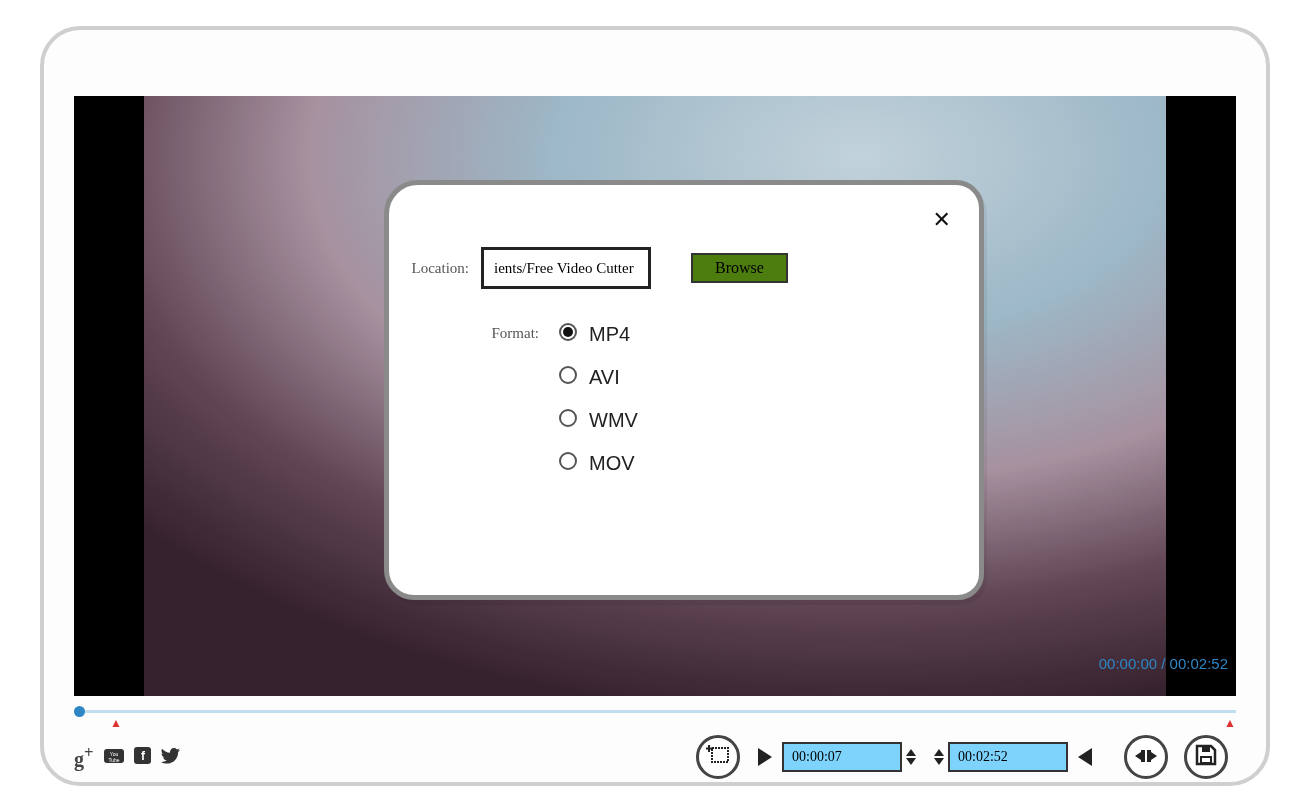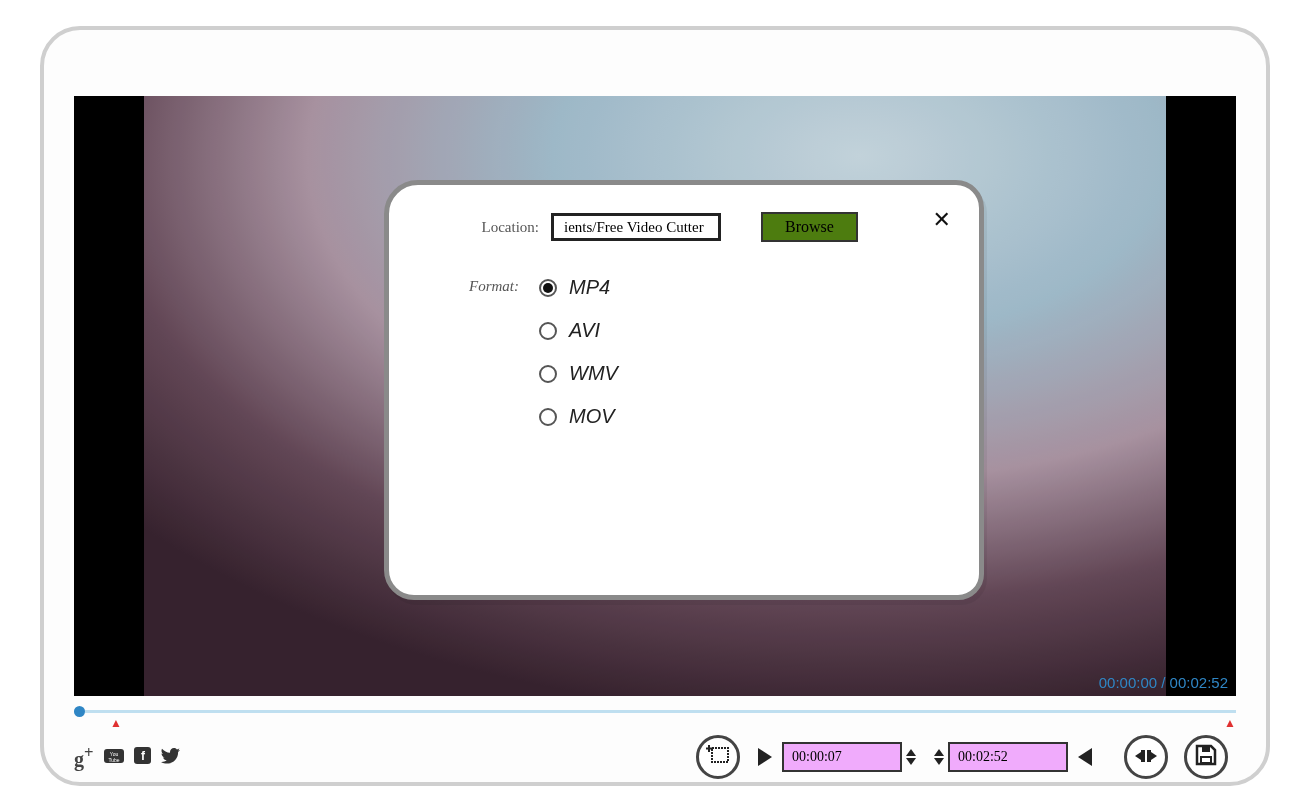--- a/index.html
+++ b/index.html
@@ -21,60 +21,60 @@
   }
   .viewport .pillar { position:absolute; top:0; bottom:0; width:70px; background:#000; }
   .viewport .pillar.left { left:0; }
   .viewport .pillar.right { right:0; }
   .viewport .photo { position:absolute; top:0; left:70px; right:70px; bottom:0;
     background:
       radial-gradient(120% 120% at 70% 10%, #cfe2ec 0%, #a6c6d8 25%, #b59bac 45%, #6b4a5c 62%, #3c2432 78%),
       linear-gradient(135deg, #8e6b89 0%, #c5a9c1 40%, #e1cfd9 70%, #b4cfdf 100%);
     filter: saturate(0.9) brightness(0.93);
   }
-  .timecode { position:absolute; right:8px; bottom:5px; font-family: Arial, sans-serif; font-size:15px; }
+  .timecode { position:absolute; right:8px; bottom:24px; font-family: Arial, sans-serif; font-size:15px; }
   .timecode .cur { color:#2f86c5; }
   .timecode .sep { color:#2f86c5; }
   .timecode .tot { color:#2f86c5; }
 
   .seek { position:absolute; left:30px; right:30px; top:668px; height:26px; }
   .seek .track { position:absolute; top:12px; left:0; right:0; height:3px; background:#bfdff0; }
   .seek .thumb { position:absolute; top:8px; left:0; width:11px; height:11px; border-radius:50%; background:#2f86c5; }
   .seek .mark { position:absolute; top:18px; font-size:12px; color:#e03131; }
   .seek .mark.left { left:36px; }
   .seek .mark.right { right:0; }
 
   .toolbar { position:absolute; left:30px; right:30px; top:704px; height:46px; display:flex; align-items:center; }
   .social { display:flex; gap:10px; align-items:center; color:#444; }
   .social span { font-size:20px; }
   .sp { flex:1; }
   .circlebtn { width:44px; height:44px; border:3px solid #444; border-radius:50%; display:flex; align-items:center; justify-content:center; margin:0 8px; cursor:pointer; background:#fff; }
   .playbtn { width:0; height:0; border-left:14px solid #222; border-top:9px solid transparent; border-bottom:9px solid transparent; margin:0 10px; cursor:pointer; }
   .playbtn.rev { transform: scaleX(-1); }
-  .timefield { width:120px; height:30px; border:2px solid #333; background:#f0abfc; font-family:"Comic Sans MS",cursive; font-size:14px; padding:2px 8px; display:flex; align-items:center; }
+  .timefield { width:120px; height:30px; border:2px solid #333; background:#7dd3fc; font-family:"Comic Sans MS",cursive; font-size:14px; padding:2px 8px; display:flex; align-items:center; }
   .steppers { display:flex; flex-direction:column; gap:2px; margin-left:4px; margin-right:18px; }
   .stepper-up, .stepper-down { width:0; height:0; border-left:5px solid transparent; border-right:5px solid transparent; cursor:pointer; }
   .stepper-up { border-bottom:7px solid #222; }
   .stepper-down { border-top:7px solid #222; }
 
   
   .dialog {
     position:absolute; top:150px; left:340px; width:600px; height:420px;
     background:#fff; border:5px solid #8a8a8a; border-radius:34px 28px 26px 30px;
     box-shadow: 3px 5px 0 rgba(0,0,0,0.06);
   }
   .dialog .close { position:absolute; top:22px; right:28px; font-size:22px; font-family:Arial,sans-serif; cursor:pointer; color:#111; }
-  .dlg-row { display:flex; align-items:center; margin-top:27px; padding-left:70px; }
+  .dlg-row { display:flex; align-items:center; margin-top:62px; }
   .dlg-label { font-family:"Comic Sans MS",cursive; font-size:15px; color:#565656; width:80px; text-align:right; margin-right:12px; }
-  .locbox { border:3px solid #222; padding:5px 10px; font-family:"Comic Sans MS",cursive; font-size:15px; width:170px; height:28px; display:flex; align-items:center; overflow:hidden; white-space:nowrap; }
+  .locbox { border:3px solid #222; padding:5px 10px; font-family:"Comic Sans MS",cursive; font-size:15px; width:170px; height:42px; display:flex; align-items:center; overflow:hidden; white-space:nowrap; }
   .browse { margin-left:40px; border:2px solid #333; padding:4px 22px; font-family:"Comic Sans MS",cursive; font-size:16px; background:#4d7c0f; cursor:pointer; }
-  .fmt-row { display:flex; padding-left:50px; margin-top:34px;font-style:italic; }
+  .fmt-row { display:flex; padding-left:70px; margin-top:34px; }
   .fmt-label { font-family:"Comic Sans MS",cursive; font-size:15px; color:#565656; width:80px; text-align:right; margin-right:20px; padding-top:2px; }
   .fmt-list { display:flex; flex-direction:column; gap:20px; }
-  .radio-opt { display:flex; align-items:center; gap:12px; font-family:Arial,sans-serif; font-size:20px; color:#222; cursor:pointer; }
+  .radio-opt { display:flex; align-items:flex-start; gap:12px; font-family:Arial,sans-serif; font-size:20px; color:#222; cursor:pointer; }
   .radio-opt .r { width:18px; height:18px; border:2px solid #555; border-radius:50%; display:flex; align-items:center; justify-content:center; }
   .radio-opt .r.sel::after { content:""; width:10px; height:10px; background:#111; border-radius:50%; }
   .okbtn { position:absolute; right:110px; bottom:56px; width:140px; height:38px; background:#6b6b6b; color:#fff; font-family:"Comic Sans MS",cursive; font-size:16px; display:flex; align-items:center; justify-content:center; border:2px solid #5a5a5a; cursor:pointer; border-radius:2px; }
 </style>
 </head>
 <body>
 
 <div class="frame">
 
 

